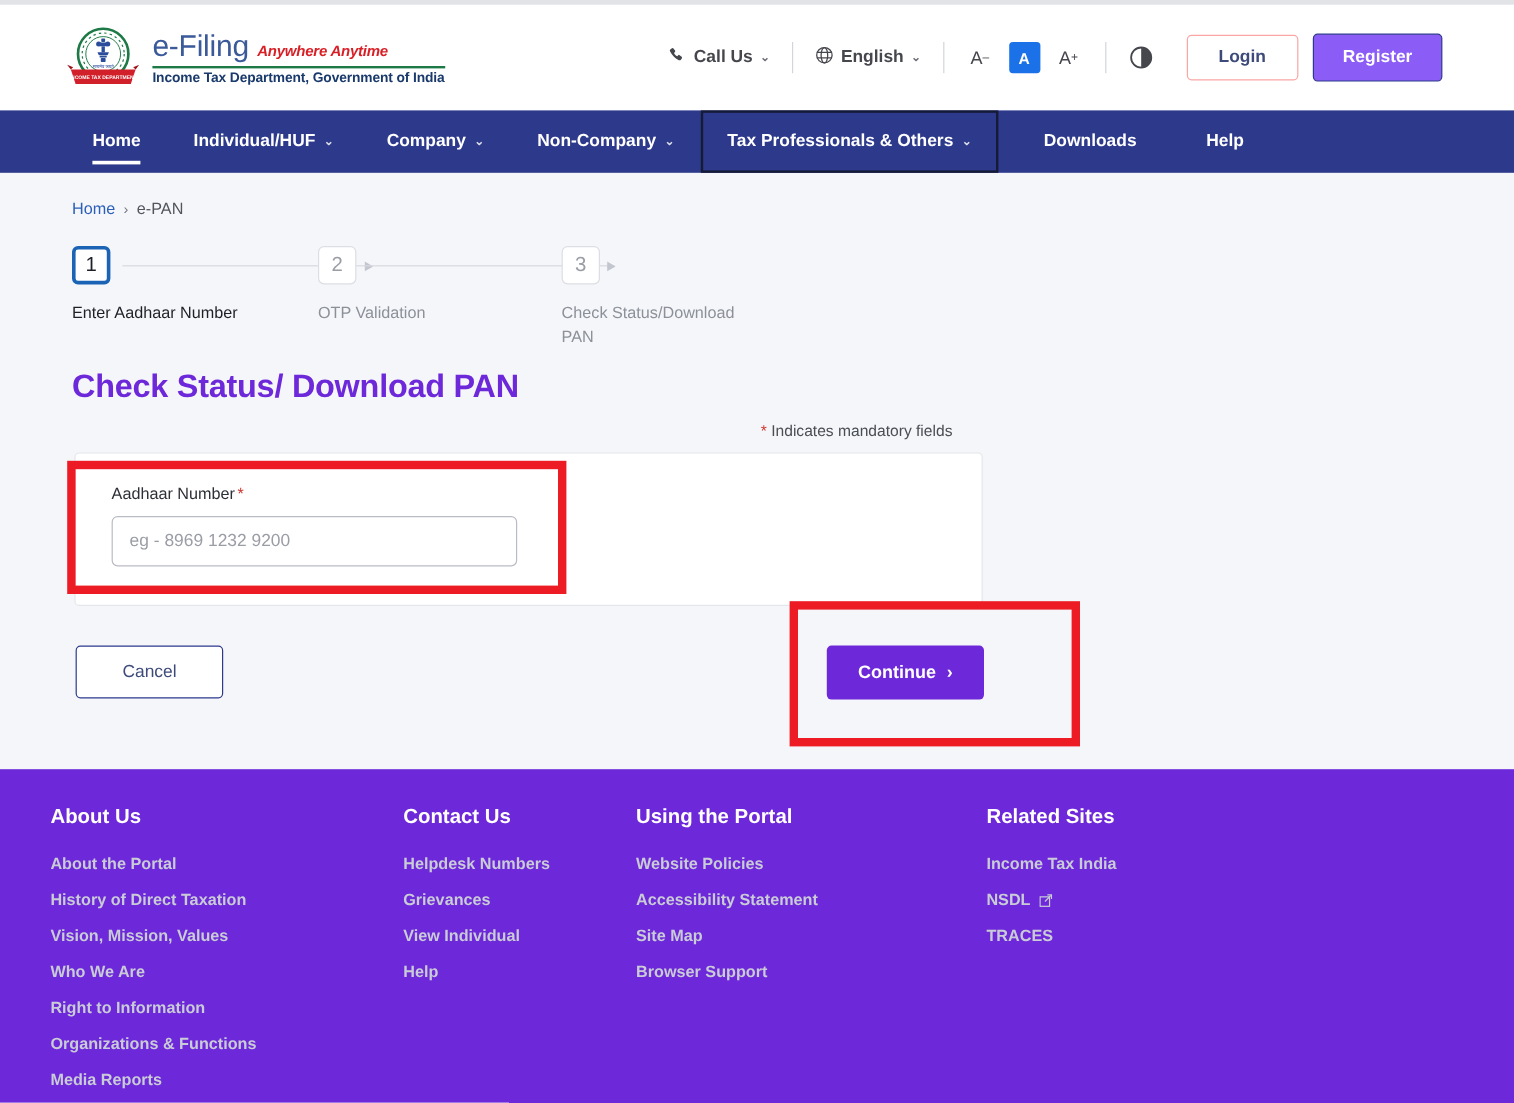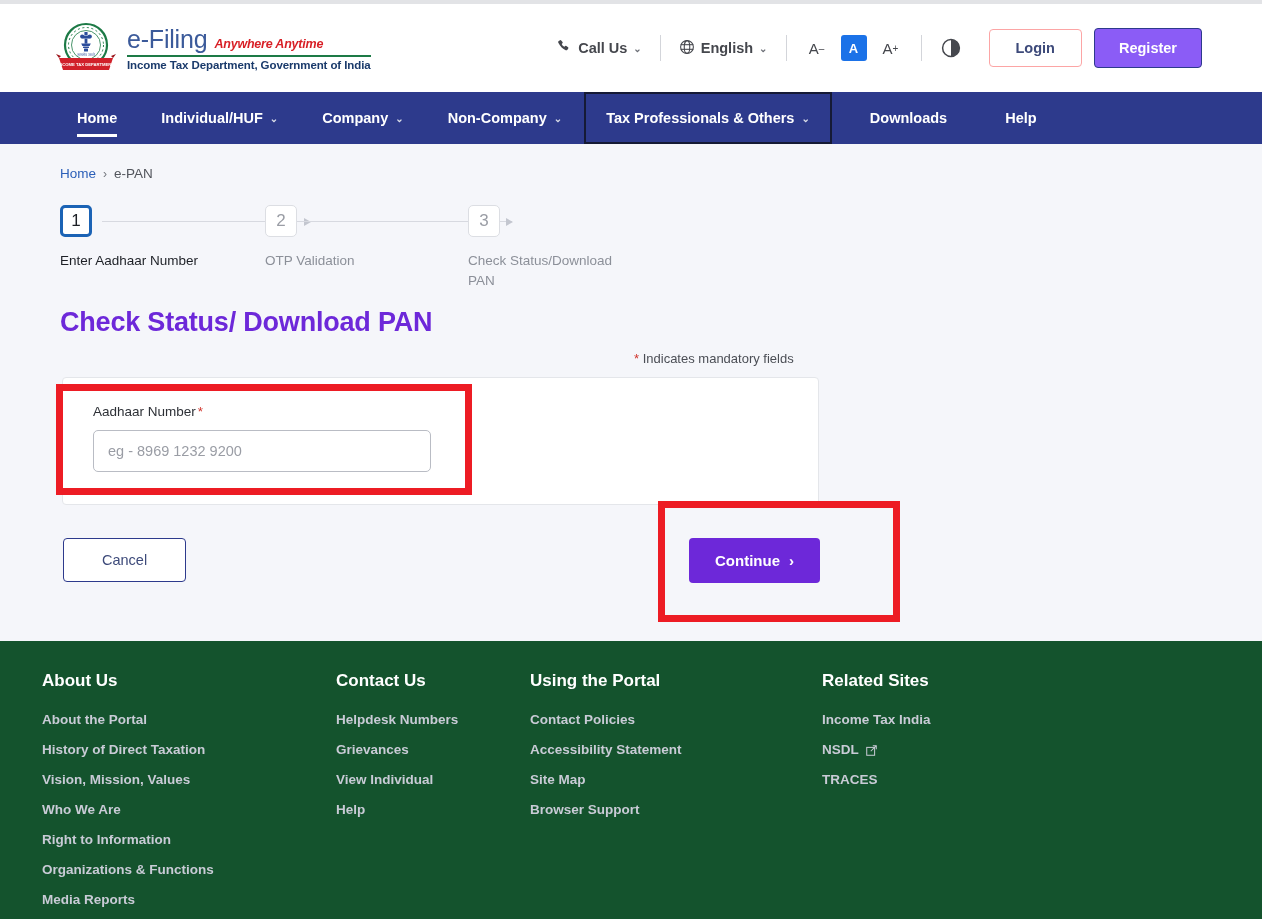--- a/index.html
+++ b/index.html
@@ -148,21 +148,21 @@
   }
 
   
   .annot { position: absolute; border: 7px solid #ed1c24; pointer-events: none; }
   .annot-a { left: 56px; top: 384px; width: 416px; height: 111px; }
   .annot-b { left: 658px; top: 501px; width: 242px; height: 121px; }
 
   
   .footer {
     position: absolute; left: 0; top: 641px; width: 1262px; height: 278px;
-    background: #14532d; padding: 30px 0 0 42px;
+    background: #6d28d9; padding: 30px 0 0 42px;
     display: flex;
   }
   .fcol { }
   .fcol-1 { width: 294px; }
   .fcol-2 { width: 194px; }
   .fcol-3 { width: 292px; }
   .fcol-4 { width: 240px; }
   .fcol-title {
     color: #ffffff; font-size: 17px; font-weight: 700; margin-bottom: 21px;
   }
@@ -369,21 +369,21 @@
     <div class="fcol fcol-2">
       <div class="fcol-title">Contact Us</div>
       <a class="flink">Helpdesk Numbers</a>
       <a class="flink">Grievances</a>
       <a class="flink">View Individual</a>
       <a class="flink">Help</a>
     </div>
 
     <div class="fcol fcol-3">
       <div class="fcol-title">Using the Portal</div>
-      <a class="flink">Contact Policies</a>
+      <a class="flink">Website Policies</a>
       <a class="flink">Accessibility Statement</a>
       <a class="flink">Site Map</a>
       <a class="flink">Browser Support</a>
     </div>
 
     <div class="fcol fcol-4">
       <div class="fcol-title">Related Sites</div>
       <a class="flink">Income Tax India</a>
       <a class="flink">
         <span>NSDL</span>

